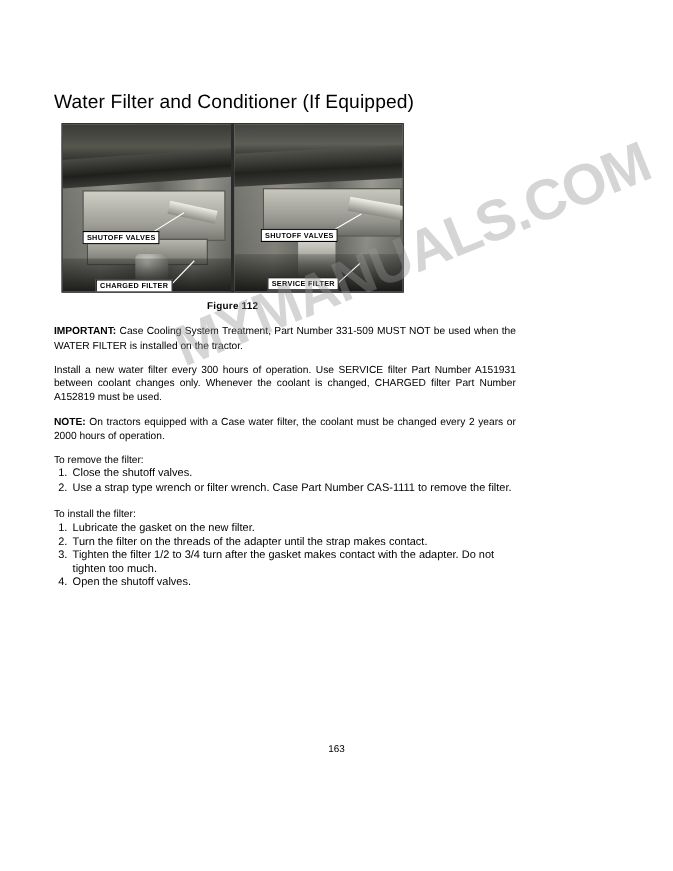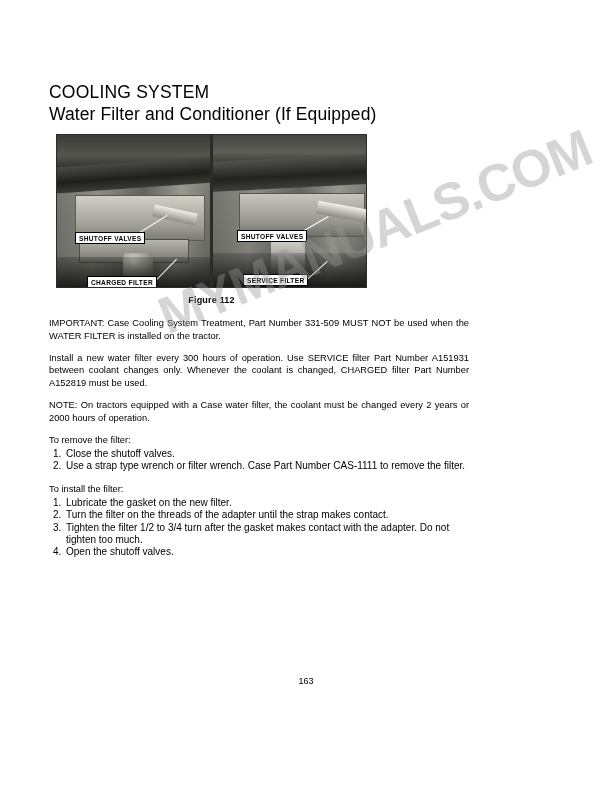--- a/index.html
+++ b/index.html
@@ -157,21 +157,21 @@
     margin-top: 7px;
     letter-spacing: 0.2px;
   }
   p {
     font-size: 9.3px;
     line-height: 12.4px;
     margin: 0 0 10px 0;
     text-align: justify;
   }
   .lead {
-    font-weight: 400;
+    font-weight: 700;
     margin-top: 34px;
   }
   .ital {
   }
   .plain-block {
     margin-top: 12px;
   }
   ol {
     margin: 0 0 0 0;
     padding-left: 15px;
@@ -213,21 +213,20 @@
     pointer-events: none;
   }
 </style>
 </head>
 <body>
 
 <div class="page">
 
   <div class="content">
 
-    <h1 class="title-main">COOLING SYSTEM</h1>
     <h2 class="title-sub">Water Filter and Conditioner (If Equipped)</h2>
 
     <div class="figure-block">
       <div class="photos">
 
         <div class="photo ph1">
           <div class="ph-bg"></div>
           <div class="band-top"></div>
           <div class="hose"></div>
           <div class="tank"></div>

